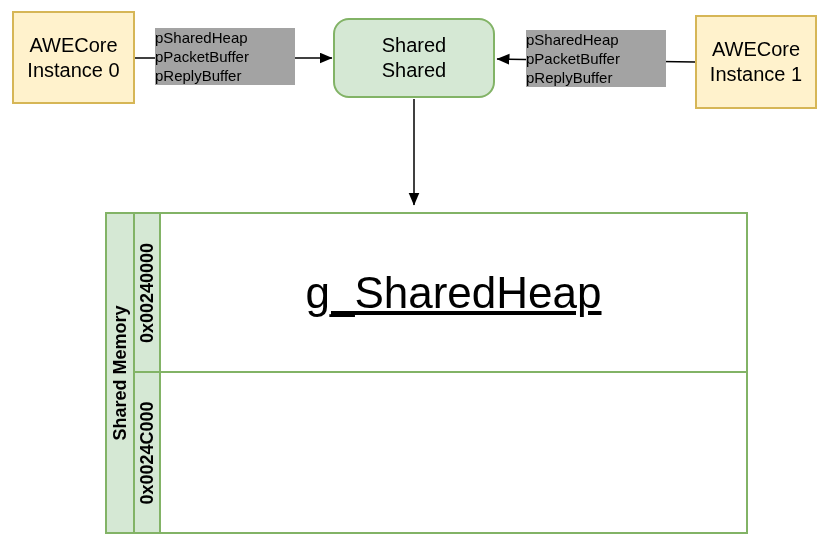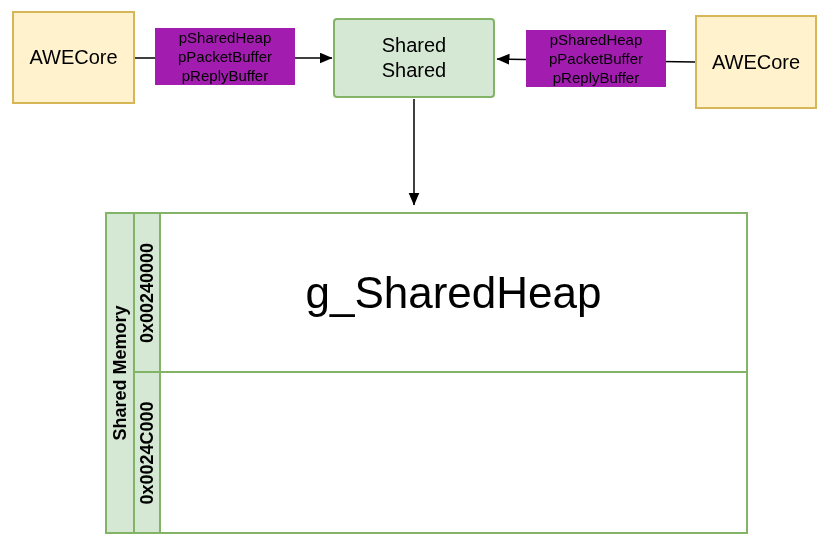--- a/index.html
+++ b/index.html
@@ -35,59 +35,58 @@
     line-height: 25px;
     color: var(--ink);
   }
   .node.yellow {
     background: var(--yellow-fill);
     border: 2px solid var(--yellow-border);
   }
   .node.green {
     background: var(--green-fill);
     border: 2px solid var(--green-border);
-    border-radius: 4px;
+    border-radius: 16px;
   }
   .node-awecore0 { left: 12px;  top: 11px; width: 123px; height: 93px; }
   .node-awecore1 { left: 695px; top: 15px; width: 122px; height: 94px; }
   .node-sharedmem { left: 333px; top: 18px; width: 162px; height: 80px; }
 
   
   .arrows {
     position: absolute;
     left: 0; top: 0;
     width: 835px; height: 556px;
   }
 
   
   .edge-label {
     position: absolute;
     width: 140px;
-    text-align: center;
     font-size: 15px;
     line-height: 19px;
     color: var(--ink);
-    background: #a21caf;
+    background: #a3a3a3;
   }
   .edge-label-left  { left: 155px; top: 28px; }
   .edge-label-right { left: 526px; top: 30px; }
 
   
   .mem-table {
     position: absolute;
     left: 105px; top: 212px;
     width: 643px; height: 322px;
     box-sizing: border-box;
     border: 2px solid var(--green-border);
     background: #ffffff;
     display: grid;
     grid-template-columns: 28px 26px 1fr;
     grid-template-rows: 159px 1fr;
   }
-  .cell { position: relative; box-sizing: border-box; }
+  .cell { position: relative; box-sizing: border-box; text-decoration: underline; }
   .cell.greenbg { background: var(--green-fill); }
   .cell-side {
     grid-column: 1; grid-row: 1 / 3;
     border-right: 2px solid var(--green-border);
   }
   .cell-addr0 {
     grid-column: 2; grid-row: 1;
     border-right: 2px solid var(--green-border);
     border-bottom: 2px solid var(--green-border);
   }
@@ -127,24 +126,26 @@
         <path d="M0,0 L13,5.5 L0,11 Z" fill="#000000"></path>
       </marker>
     </defs>
     <line x1="135" y1="58" x2="332" y2="58" stroke="#000000" stroke-width="1.5" marker-end="url(#arrowhead)"></line>
     <line x1="695" y1="62" x2="497" y2="59" stroke="#000000" stroke-width="1.5" marker-end="url(#arrowhead)"></line>
     <line x1="414" y1="99" x2="414" y2="205" stroke="#000000" stroke-width="1.5" marker-end="url(#arrowhead)"></line>
   </svg>
 
   <div class="node yellow node-awecore0">
     <span>AWECore</span>
+    <span>Instance 0</span>
   </div>
 
   <div class="node yellow node-awecore1">
     <span>AWECore</span>
+    <span>Instance 1</span>
   </div>
 
   <div class="node green node-sharedmem">
     <span>Shared</span>
     <span>Shared</span>
   </div>
 
   <div class="edge-label edge-label-left">
     <span style="display:block">pSharedHeap</span>
     <span style="display:block">pPacketBuffer</span>

